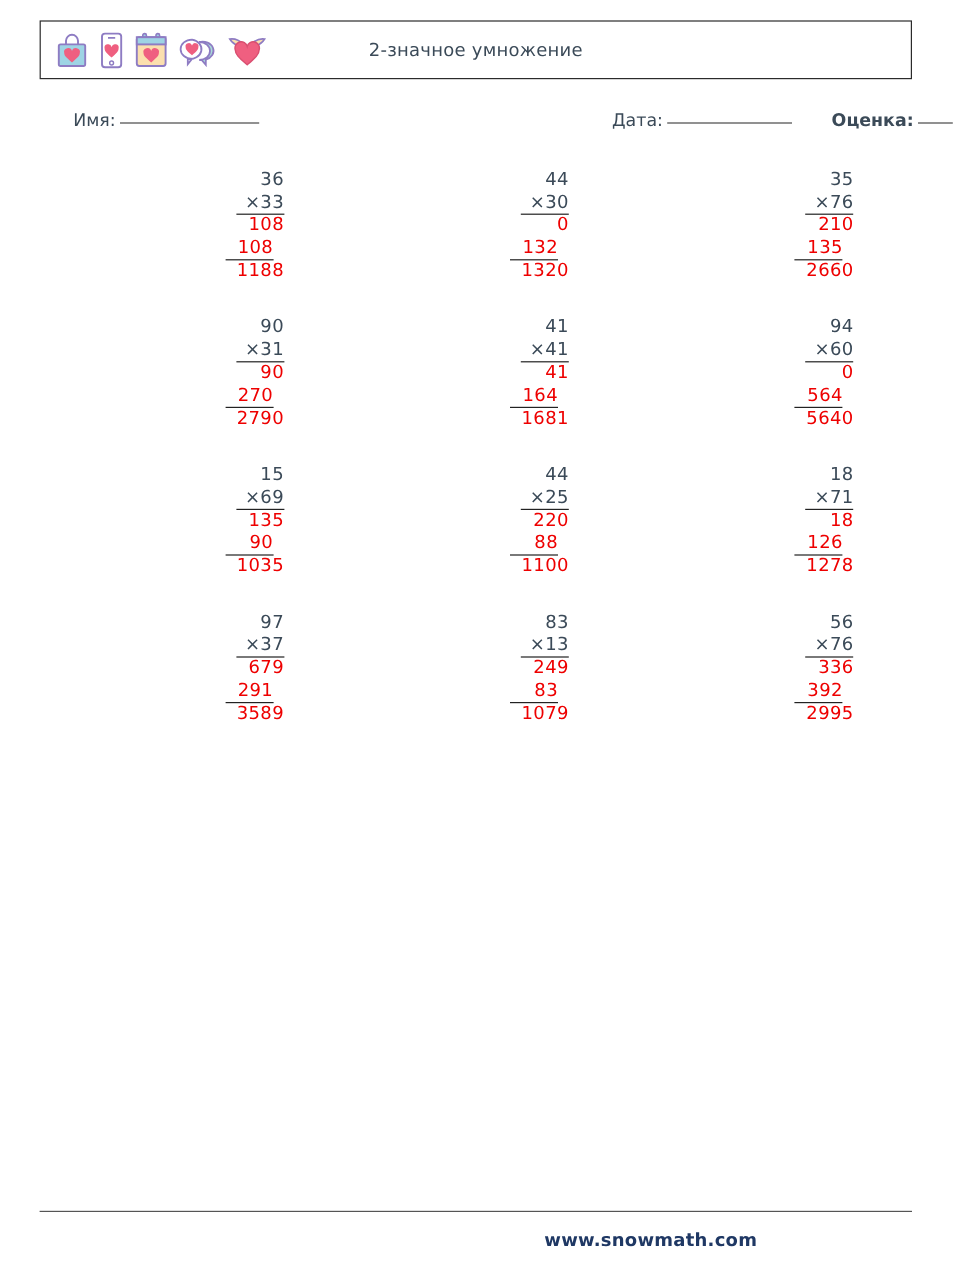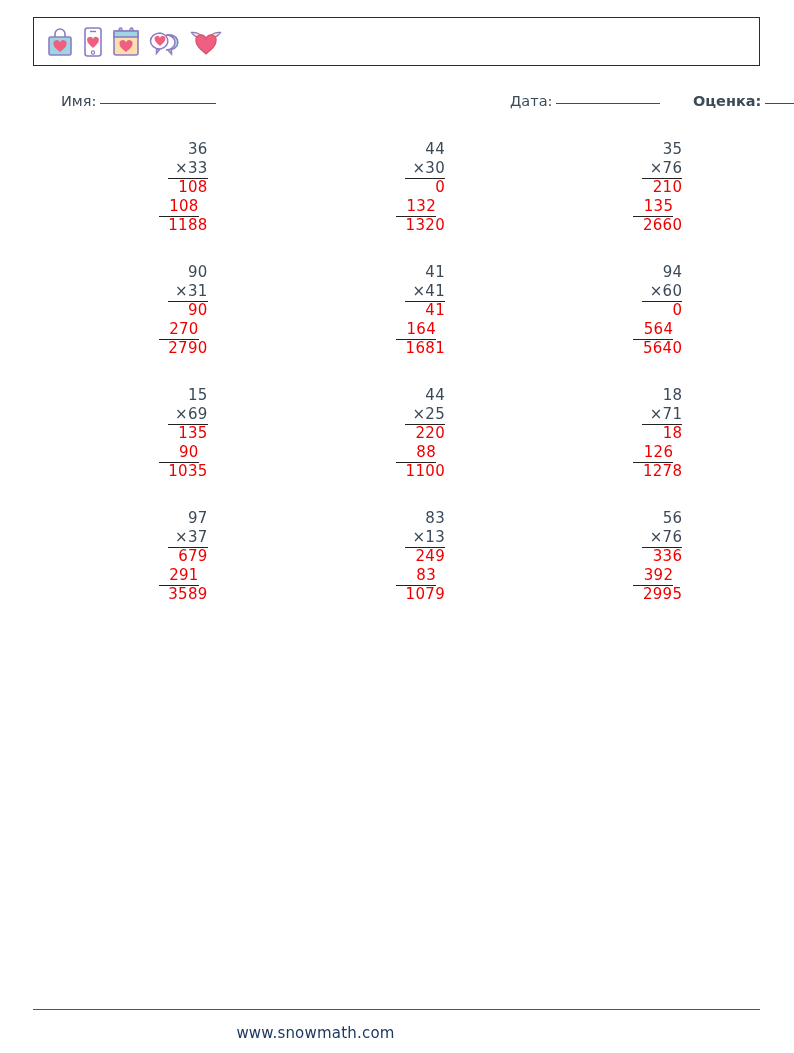--- a/index.html
+++ b/index.html
@@ -69,21 +69,21 @@
   .f-name .rule { width: 116px; }
   .f-date { left: 449px; }
   .f-date .rule { width: 104px; }
   .f-grade { left: 632px; font-weight: bold; }
   .f-grade .rule { width: 62px; }
 
   
   .grid {
     position: absolute;
     top: 140px;
-    left: 29px;
+    left: 58px;
     width: 712px;
     display: grid;
     grid-template-columns: repeat(3, 1fr);
     grid-auto-rows: 123px;
   }
   .cell {
     position: relative;
   }
   .problem {
     position: absolute;
@@ -129,23 +129,23 @@
     left: 33px;
     top: 1009px;
     width: 727px;
     border-top: 1px solid #555555;
   }
   .footer-text {
     position: absolute;
     top: 1024px;
     left: 0;
     width: 631px;
-    text-align: center;
+    text-align: right;
     font-size: 15px;
-    font-weight: normal;
+    font-weight: bold;
     color: #1f3864;
     letter-spacing: .2px;
   }
 </style>
 </head>
 <body>
 
 <div class="header">
   <div class="header-icons">
 
@@ -186,20 +186,21 @@
 
     <span>
       <svg width="34" height="32" viewBox="0 0 34 32">
         <path d="M14 11 C10 7 6 6 2.5 6.5 C4 9 6.5 11 10 12.5 Z" fill="#fbdfae" stroke="#8e7cc3" stroke-width="1.4"></path>
         <path d="M20 11 C24 7 28 6 31.5 6.5 C30 9 27.5 11 24 12.5 Z" fill="#fbdfae" stroke="#8e7cc3" stroke-width="1.4"></path>
         <path d="M17 28 C10.5 22.4 7 19.5 7 15.3 a5 5 0 0 1 10 -2.6 a5 5 0 0 1 10 2.6 C27 19.5 23.5 22.4 17 28 Z" fill="#ef5f80" stroke="#d94f70" stroke-width="1.2"></path>
       </svg>
     </span>
 
   </div>
+  <div class="header-title">2-значное умножение</div>
 </div>
 
 <div class="info-row">
   <div class="field f-name">
     <span class="lbl">Имя:</span><span class="rule"></span>
   </div>
   <div class="field f-date">
     <span class="lbl">Дата:</span><span class="rule"></span>
   </div>
   <div class="field f-grade">

